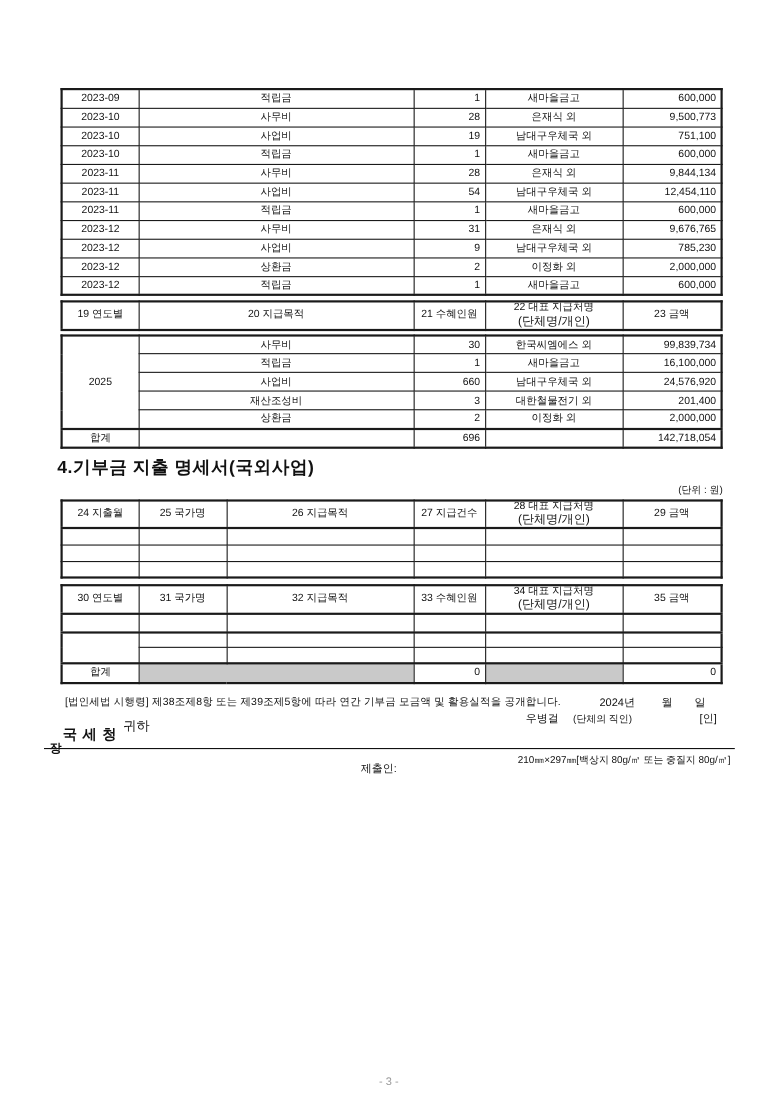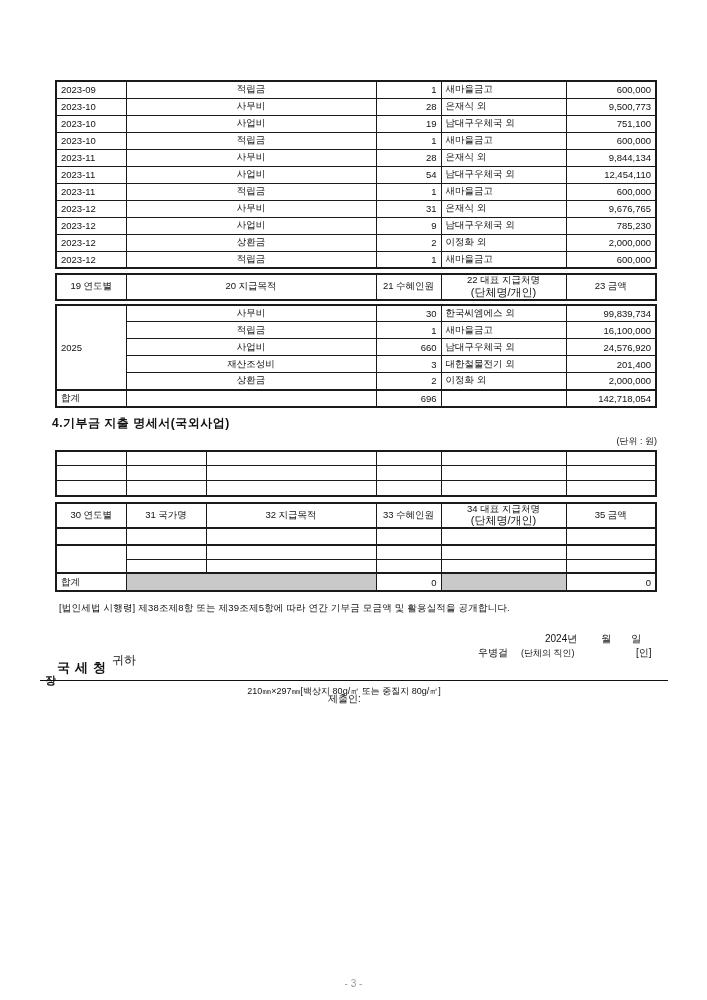--- a/index.html
+++ b/index.html
@@ -17,48 +17,48 @@
   .tbl td, .tbl th { border:1px solid #1a1a1a; font-size:9.5px; font-weight:normal; padding:0 4px; overflow:hidden; white-space:nowrap; }
   .tbl th { }
 
   .rh17 td { height:17px; }
   .rh15 td { height:15px; }
   .rh14 td { height:14px; }
   .rh18 td { height:18px; }
   .hdr th { height:25px; line-height:1.15; }
   .hdr { border-bottom:2px solid #1a1a1a; }
 
-  .c-center { }
+  .c-center { text-align:center; }
   .c-left   { text-align:center; }
   .c-right  { text-align:right; }
   .sub { font-size:11px; }
   .gray { background:#c9c9c9; }
 
   .m-gap4 { margin-bottom:4px; }
   .m-gap3 { margin-bottom:3px; }
   .m-gap5 { margin-bottom:5px; }
 
-  .sec-title { margin-top:7px; margin-left:-3px; font-size:12px; font-weight:bold; letter-spacing:0.5px; }
+  .sec-title { margin-top:7px; margin-left:-3px; font-size:16px; font-weight:bold; letter-spacing:0.5px; }
   .unit-label { margin-top:3px; margin-bottom:2px; text-align:right; font-size:9px; }
 
   .legal { margin-top:10px; padding-left:4px; font-size:9.5px; letter-spacing:0.2px; }
 
   .abs { position:absolute; }
   .date-line { top:632px; left:545px; font-size:10px; }
   .date-line .w1 { margin-left:24px; }
   .date-line .w2 { margin-left:20px; }
   .submit-label { top:646px; left:328px; font-size:10px;margin-top:46px; }
   .submit-name  { top:646px; left:478px; font-size:10px; }
   .seal-note    { top:647px; left:521px; font-size:9px; }
   .seal-mark    { top:646px; left:636px; font-size:10px; }
   .agency       { top:659px; left:57px;  font-size:13px; font-weight:bold; letter-spacing:5px; }
   .agency-suffix{ top:673px; left:45px;  font-size:11px; font-weight:bold; z-index:1; }
   .honorific    { top:652px; left:112px; font-size:12px; }
   .foot-rule    { top:680px; left:40px;  width:628px; border-top:1.5px solid #111; z-index:2; }
-  .paper-spec   { top:685px; left:12px; width:664px; text-align:center; font-size:9px; }
+  .paper-spec   { top:685px; left:0; width:664px; text-align:right; font-size:9px; }
   .page-number  { top:978px; left:0; width:707px; text-align:center; font-size:10px; color:#9a9a9a; }
 </style>
 </head>
 <body>
 
 <div class="sheet">
   <div class="content">
 
     <table class="tbl m-gap4">
       <colgroup>
@@ -227,20 +227,31 @@
     <table class="tbl m-gap5">
       <colgroup>
           <col style="width:70px">
           <col style="width:80px">
           <col style="width:170px">
           <col style="width:65px">
           <col style="width:125px">
           <col style="width:90px">
         </colgroup>
       <tbody>
+        <tr class="hdr">
+          <th>24 지출월</th>
+          <th>25 국가명</th>
+          <th>26 지급목적</th>
+          <th>27 지급건수</th>
+          <th>
+            <div>28 대표 지급처명</div>
+            <div class="sub">(단체명/개인)</div>
+          </th>
+          <th>29 금액</th>
+        </tr>
         <tr class="rh15">
           <td></td>
             <td></td>
             <td></td>
             <td></td>
             <td></td>
             <td></td>
         </tr>
         <tr class="rh15">
           <td></td>

